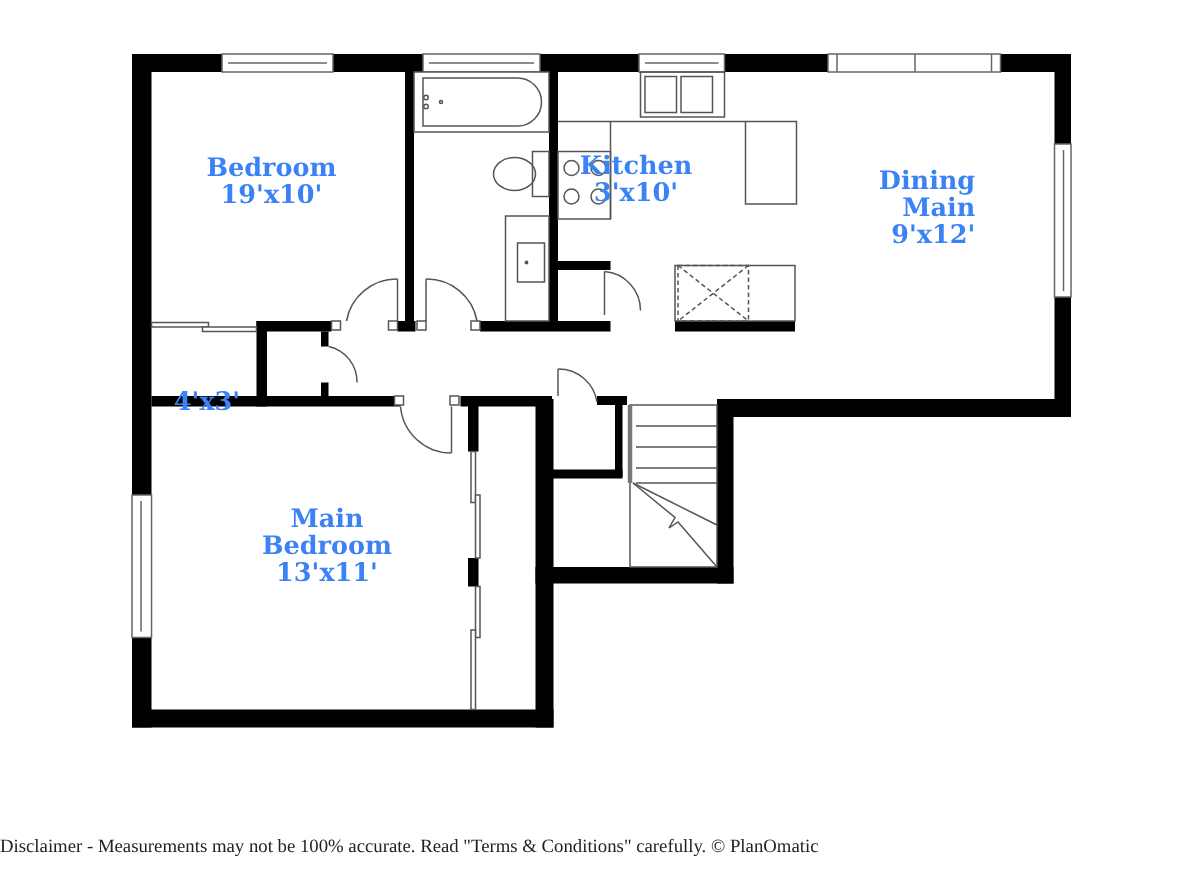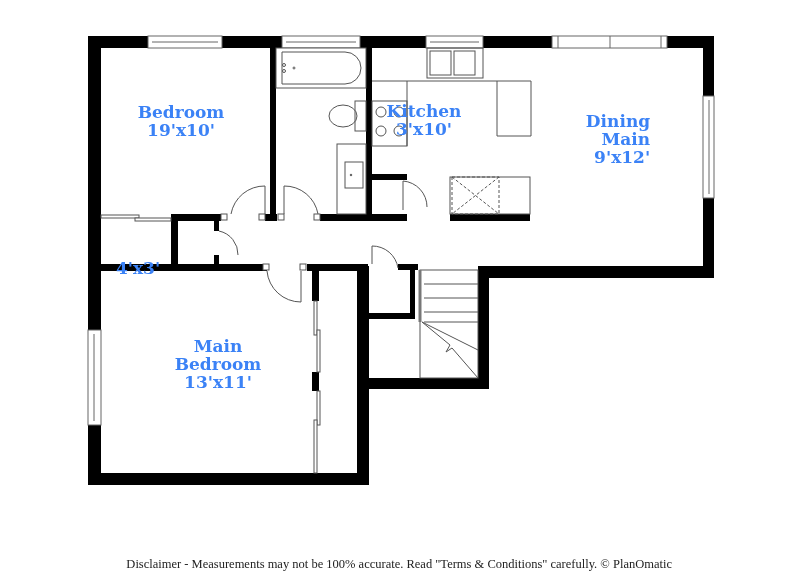--- a/index.html
+++ b/index.html
@@ -1,20 +1,20 @@
 <!DOCTYPE html>
 <html><head>
 <meta charset="utf-8">
 <style>
   html, body { margin: 0; padding: 0; background: #ffffff; }
   body { width: 800px; height: 582px; position: relative; overflow: hidden; font-family: "DejaVu Serif", "Liberation Serif", serif; }
   #plan { position: absolute; left: 0; top: 0; }
   .label { position: absolute; text-align: center; font-family: "DejaVu Serif", "Liberation Serif", serif; font-weight: bold; color: #3b82f6; line-height: 1.05; font-size: 17px; transform: translateX(-50%); white-space: nowrap; }
   .label span { display: block; }
-  .disclaimer { position: absolute; left: 0; width: 672px; top: 557px; text-align: right; font-family: "Liberation Serif", "DejaVu Serif", serif; font-size: 12.5px; color: #222; }
+  .disclaimer { position: absolute; left: 0; width: 672px; top: 557px; text-align: left; font-family: "Liberation Serif", "DejaVu Serif", serif; font-size: 12.5px; color: #222; }
 </style>
 </head>
 <body>
 
 <svg id="plan" width="800" height="582" viewBox="0 0 800 582" xmlns="http://www.w3.org/2000/svg">
 
   <g fill="#000">
 
     <rect x="88" y="36" width="60" height="12"></rect>
     <rect x="222" y="36" width="60" height="12"></rect>

